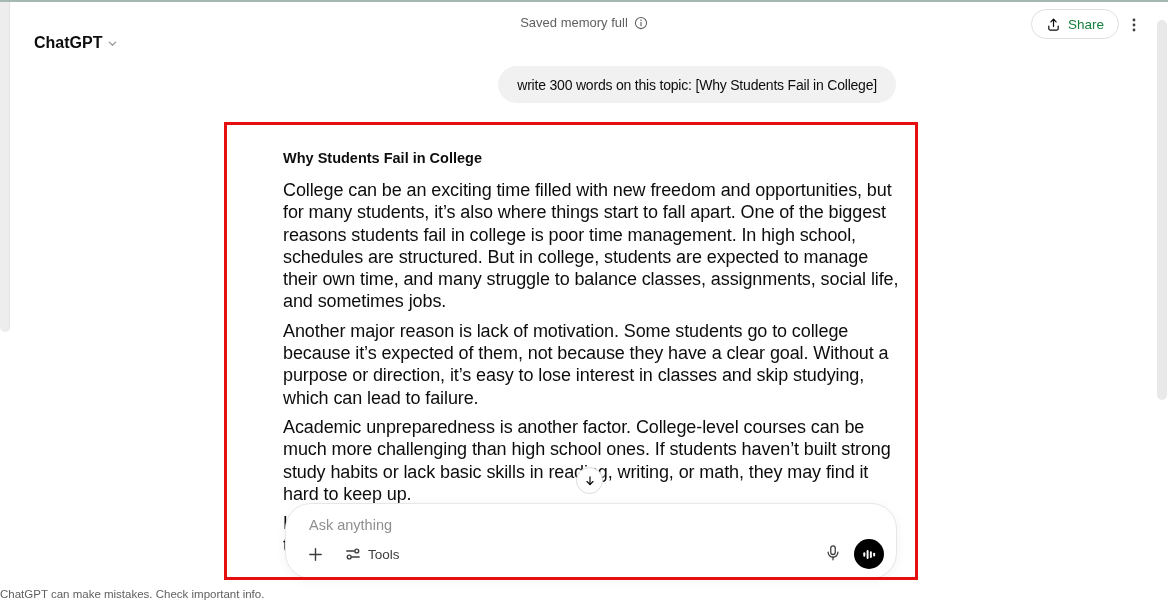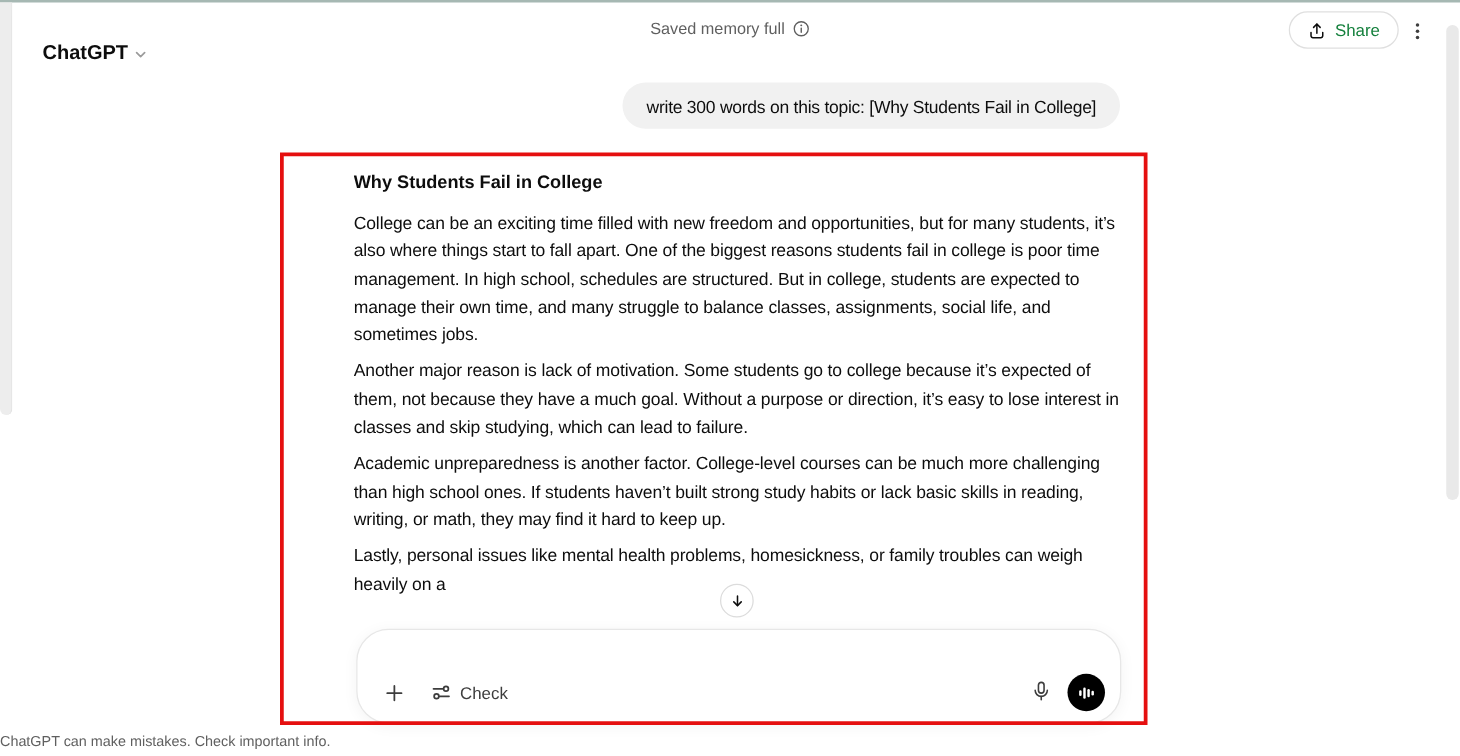--- a/index.html
+++ b/index.html
@@ -17,22 +17,22 @@
   .memory-wrap { position: absolute; left: 0; top: 15px; width: 100%; display: flex; justify-content: center; align-items: center; gap: 6px; pointer-events: none; text-align: right; }
   .memory-text { font-size: 13px; color: #5f5f5f; }
   .memory-info { pointer-events: auto; display: flex; align-items: center; cursor: pointer; }
   .share-btn { position: absolute; right: 49px; top: 9px; height: 30px; padding: 0 14px; display: flex; align-items: center; gap: 7px; border: 1px solid #dfdfdf; border-radius: 999px; background: #fff; font-size: 13.5px; color: #15803d; font-family: inherit; cursor: pointer; }
   .kebab-btn { position: absolute; right: 21px; top: 12px; width: 26px; height: 26px; display: flex; align-items: center; justify-content: center; background: transparent; border: none; cursor: pointer; border-radius: 6px; }
 
   
   .user-bubble { position: absolute; top: 66px; right: 272px; height: 37px; display: flex; align-items: center; padding: 2px 19px; background: #f1f1f1; border-radius: 19px; font-size: 14px; letter-spacing: -0.2px; white-space: nowrap; color: #0d0d0d; }
 
   .assistant { position: absolute; left: 283px; top: 134px; width: 618px; height: 443px; overflow: hidden; z-index: 1; }
-  .assistant-heading { font-size: 14.5px; font-weight: 700; margin: 4px 0 13px; color: #0d0d0d; }
-  .assistant p { font-size: 14px; letter-spacing: -0.1px; line-height: 22.3px; margin: 0 0 7px; color: #0d0d0d; }
+  .assistant-heading { font-size: 14.5px; font-weight: 700; margin: 16px 0 13px; color: #0d0d0d; }
+  .assistant p { font-size: 18px; letter-spacing: -0.1px; line-height: 22.3px; margin: 0 0 7px; color: #0d0d0d; }
 
   
   .annotation-box { position: absolute; left: 224px; top: 122px; width: 694px; height: 458px; border: 3px solid #e50f0f; z-index: 30; pointer-events: none; }
 
   
   .scroll-down-btn { position: absolute; left: 576px; top: 467px; width: 27px; height: 27px; border-radius: 50%; background: #fff; border: 1px solid #dcdcdc; display: flex; align-items: center; justify-content: center; cursor: pointer; z-index: 10; }
 
   
   .composer { position: absolute; left: 285px; top: 503px; width: 612px; height: 76px; background: #fff; border: 1px solid #e7e7e7; border-radius: 26px; box-shadow: 0 2px 12px rgba(0,0,0,0.05); z-index: 20; }
   .chat-input { position: absolute; left: 23px; top: 10px; width: 560px; height: 22px; border: none; outline: none; font-family: inherit; font-size: 14.5px; color: #0d0d0d; background: transparent; }
@@ -93,54 +93,55 @@
       </svg>
   </button>
 
   <div class="user-bubble">
     <span>write 300 words on this topic: [Why Students Fail in College]</span>
   </div>
 
   <div class="assistant">
     <h2 class="assistant-heading">Why Students Fail in College</h2>
     <p>College can be an exciting time filled with new freedom and opportunities, but for many students, it’s also where things start to fall apart. One of the biggest reasons students fail in college is poor time management. In high school, schedules are structured. But in college, students are expected to manage their own time, and many struggle to balance classes, assignments, social life, and sometimes jobs.</p>
-    <p>Another major reason is lack of motivation. Some students go to college because it’s expected of them, not because they have a much goal. Without a purpose or direction, it’s easy to lose interest in classes and skip studying, which can lead to failure.</p>
+    <p>Another major reason is lack of motivation. Some students go to college because it’s expected of them, not because they have a clear goal. Without a purpose or direction, it’s easy to lose interest in classes and skip studying, which can lead to failure.</p>
     <p>Academic unpreparedness is another factor. College-level courses can be much more challenging than high school ones. If students haven’t built strong study habits or lack basic skills in reading, writing, or math, they may find it hard to keep up.</p>
     <p>Lastly, personal issues like mental health problems, homesickness, or family troubles can weigh heavily on a</p>
   </div>
 
   <div class="annotation-box" style="border-color: rgb(229, 15, 15);"></div>
 
   <button class="scroll-down-btn">
     <span style="display:flex">
       <svg width="14" height="14" viewBox="0 0 16 16" fill="none" stroke="#0d0d0d" stroke-width="1.4" stroke-linecap="round" stroke-linejoin="round">
           <path d="M8 3.2 v8.6"></path>
           <path d="M4.6 8.6 L8 12 L11.4 8.6"></path>
         </svg>
     </span>
   </button>
 
   <div class="composer">
+    <input class="chat-input" type="text" placeholder="Ask anything" style="">
     <button class="plus-btn">
       <span style="display:flex">
         <svg width="19" height="19" viewBox="0 0 20 20" fill="none" stroke="#3d3d3d" stroke-width="1.5" stroke-linecap="round">
             <path d="M10 4 v12 M4 10 h12"></path>
           </svg>
       </span>
     </button>
     <button class="tools-btn">
       <span style="display:flex">
         <svg width="16" height="16" viewBox="0 0 16 16" fill="none" stroke="#3d3d3d" stroke-width="1.4" stroke-linecap="round">
             <path d="M1.8 5 h7.4"></path>
             <circle cx="11.8" cy="5" r="1.9"></circle>
             <path d="M14.2 11 h-7.4"></path>
             <circle cx="4.2" cy="11" r="1.9"></circle>
           </svg>
       </span>
-      <span>Check</span>
+      <span>Tools</span>
     </button>
     <button class="mic-btn">
       <span style="display:flex">
         <svg width="18" height="18" viewBox="0 0 24 24" fill="none" stroke="#3d3d3d" stroke-width="1.7" stroke-linecap="round">
             <rect x="9" y="2.5" width="6" height="11.5" rx="3"></rect>
             <path d="M5.5 11 a6.5 6.5 0 0 0 13 0"></path>
             <path d="M12 17.6 v3.4"></path>
           </svg>
       </span>
     </button>

